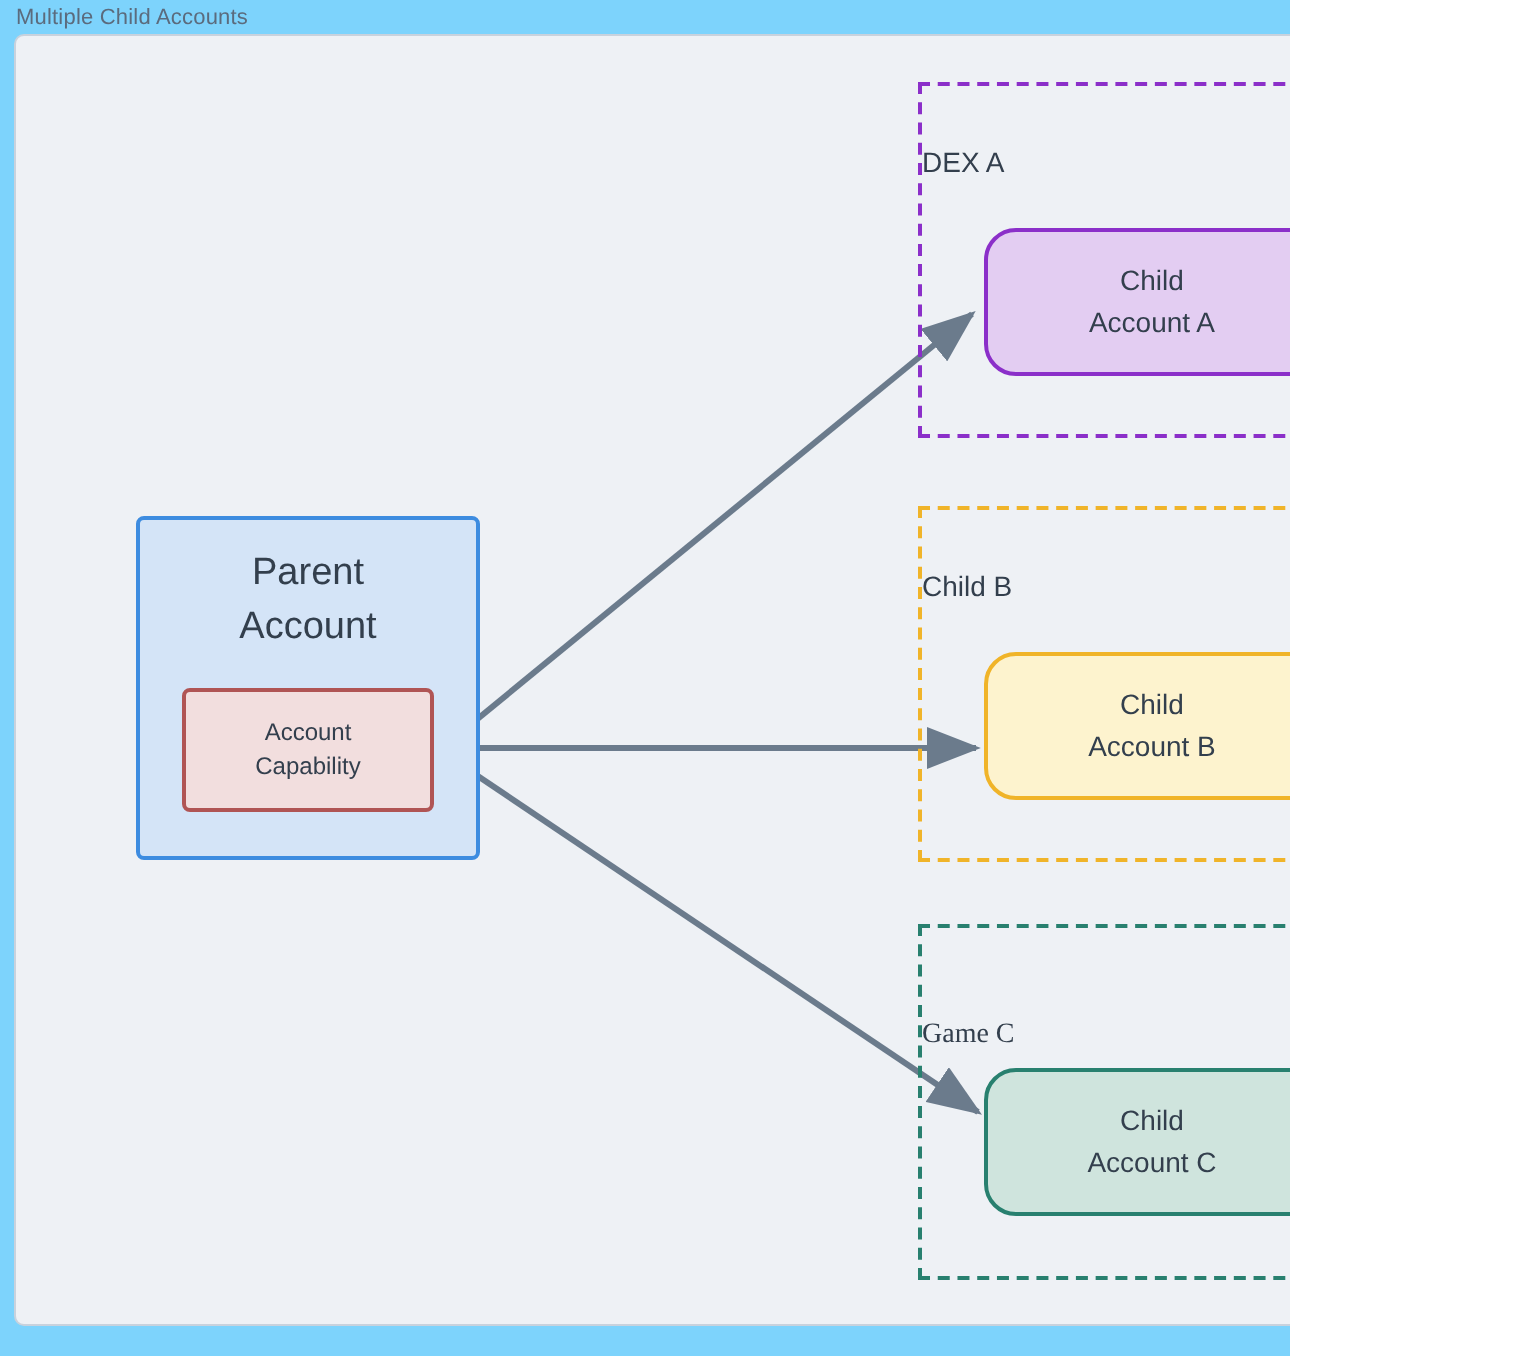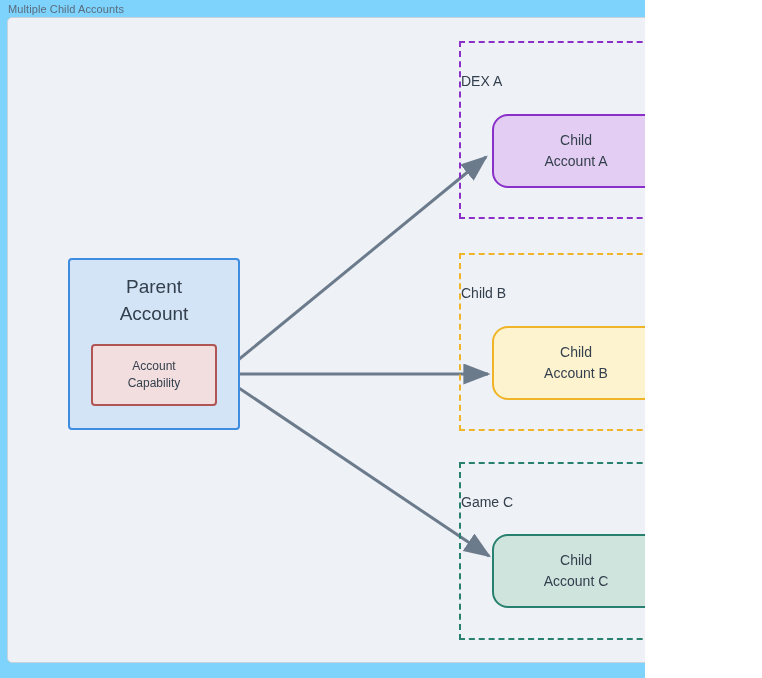--- a/index.html
+++ b/index.html
@@ -124,21 +124,21 @@
   }
   #group-defi-b .group-label { top: 30px; }
 
   #group-game-c {
     left: 459px;
     top: 462px;
     width: 233px;
     height: 178px;
     border-color: #28806f;
   }
-  #group-game-c .group-label { top: 30px; }
+  #group-game-c .group-label { top: 46px; font-family: Liberation Serif, serif; }
 
   
   .child-node {
     position: absolute;
     box-sizing: border-box;
     display: flex;
     align-items: center;
     justify-content: center;
     text-align: center;
     border-width: 2px;

